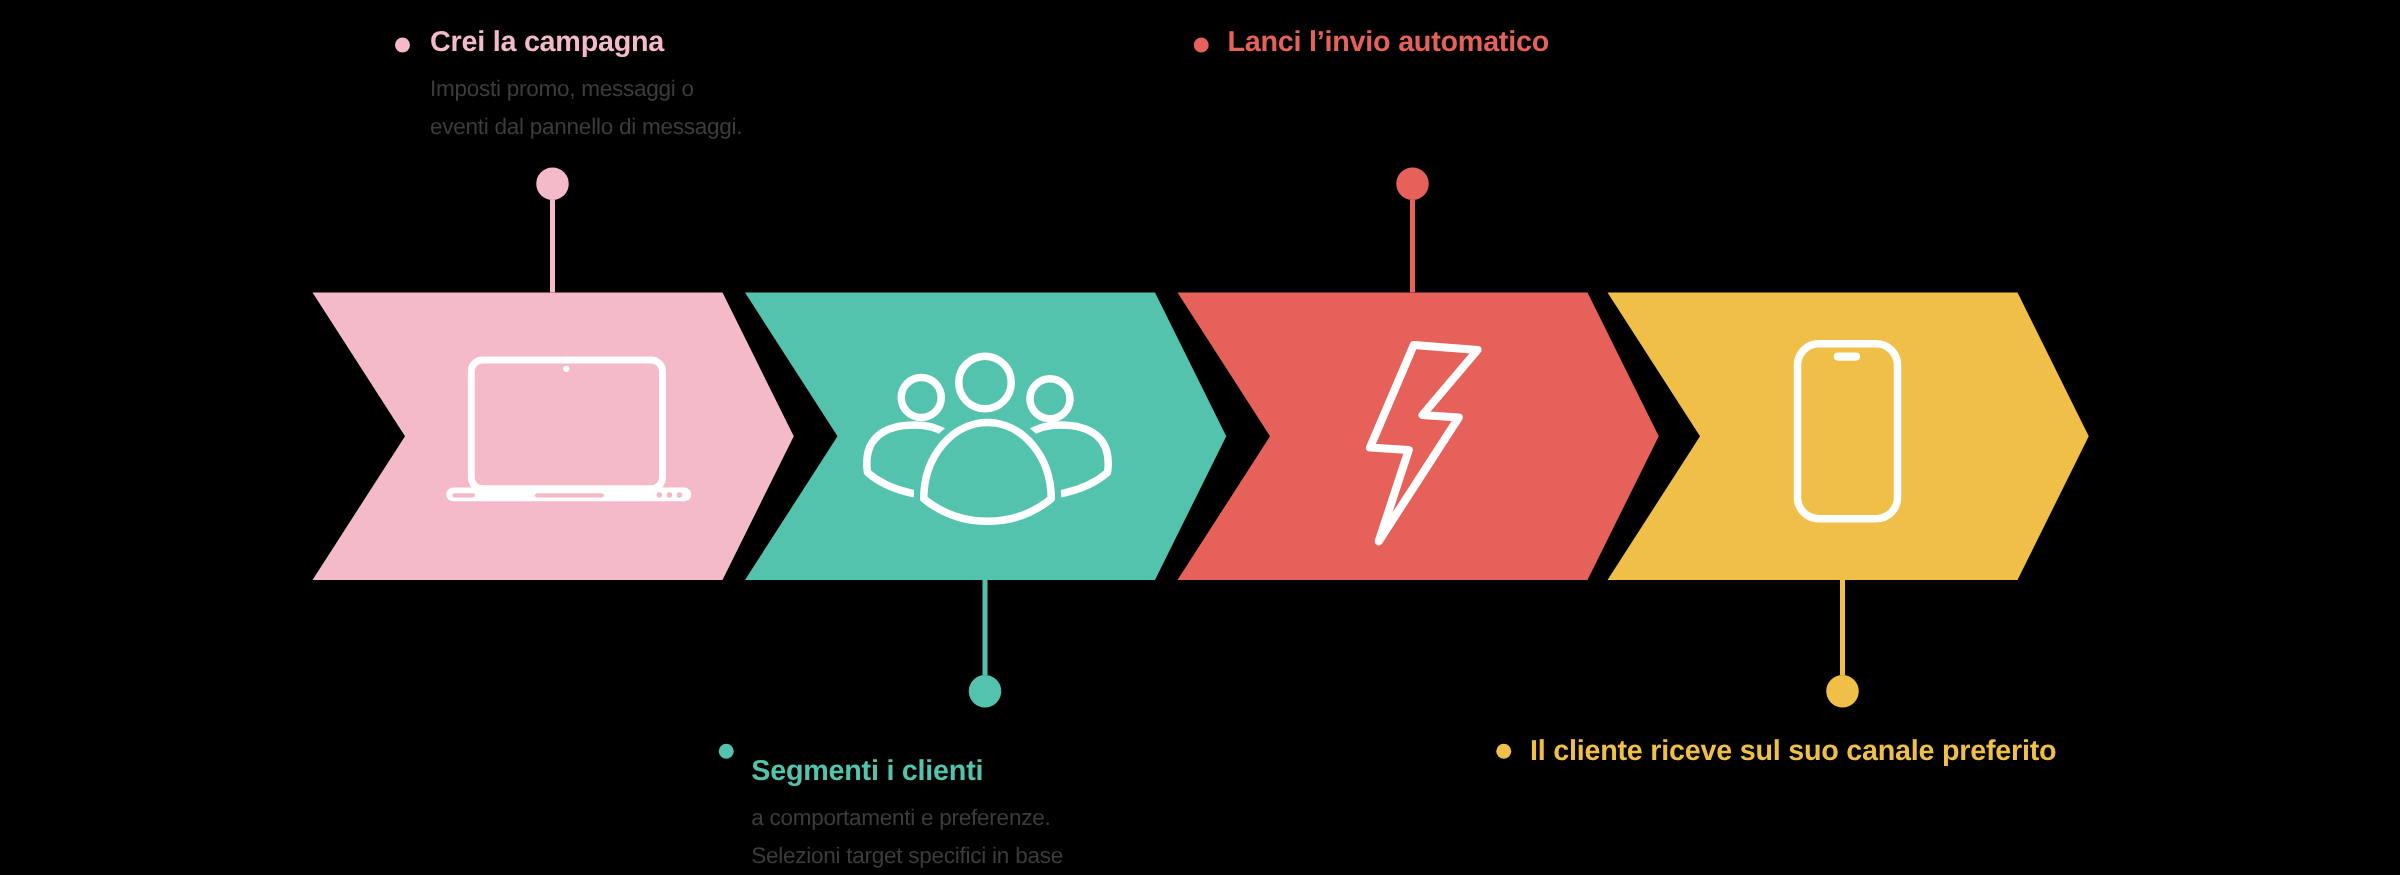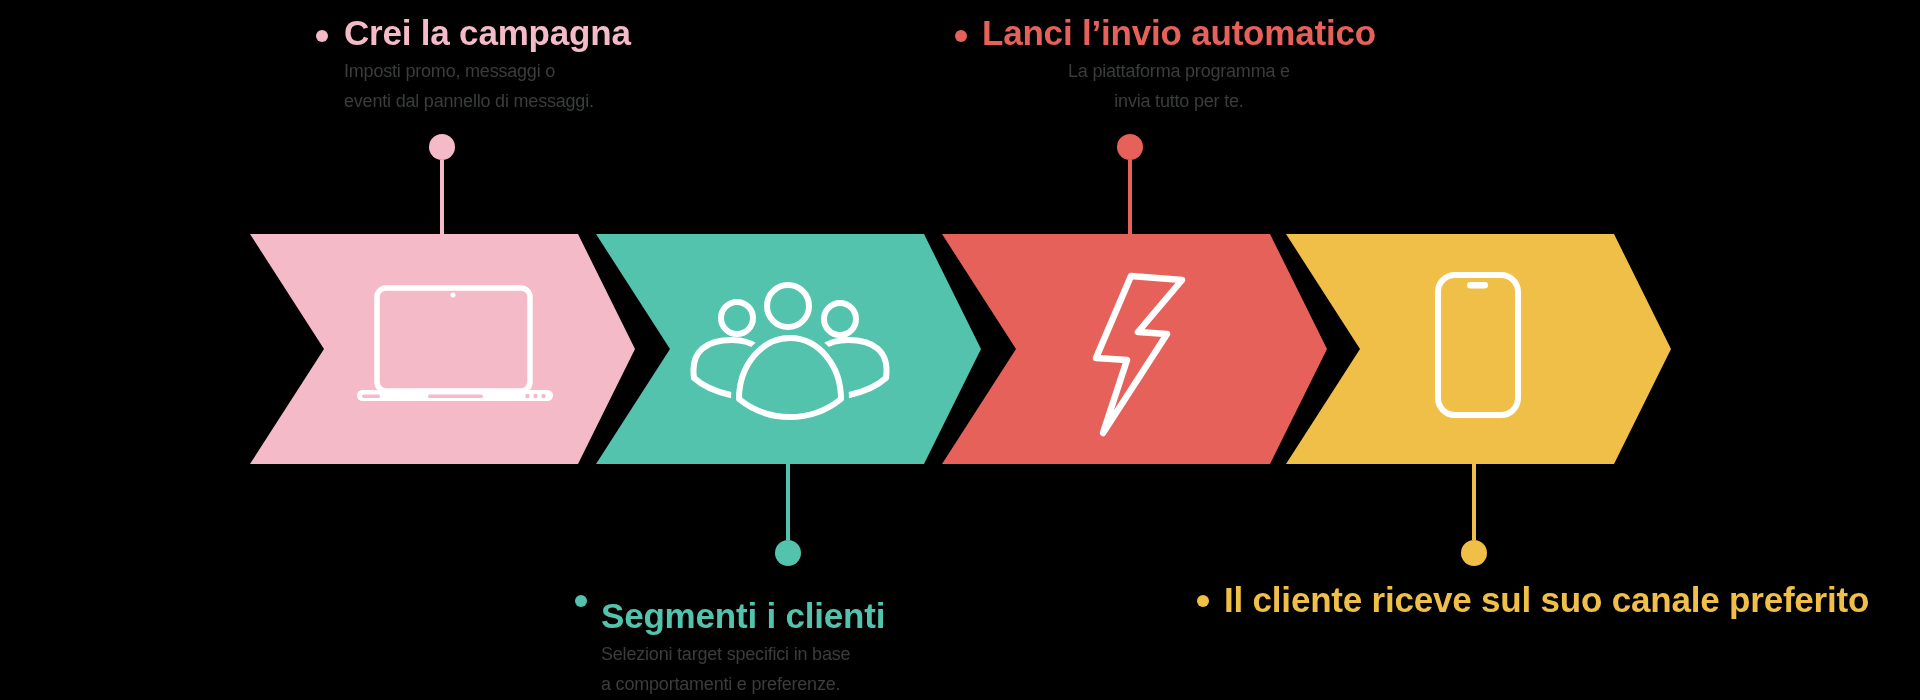--- a/index.html
+++ b/index.html
@@ -5,21 +5,21 @@
   html,body{margin:0;padding:0;background:#000;}
   .stage{
     position:relative;
     width:1920px;height:700px;
     overflow:hidden;
     font-family:"Liberation Sans","DejaVu Sans",sans-serif;
   }
   .diagram-svg{position:absolute;left:0;top:0;}
   .label{position:absolute;}
   .label .title{
-    font-size:35px;font-weight:700;line-height:34px;letter-spacing:-0.2px;
+    font-size:23px;font-weight:700;line-height:34px;letter-spacing:-0.2px;
     white-space:nowrap;
   }
   .label .desc{
     margin-top:6px;font-size:18px;font-weight:400;line-height:30px;
     letter-spacing:-0.2px;white-space:nowrap;
   }
   .label-1{left:344px;top:16px;}
   .label-2{left:601px;top:599px;}
   .label-3{left:982px;top:16px;text-align:center;}
   .label-4{left:1224px;top:583px;}
@@ -90,30 +90,26 @@
     <div class="title" style="color: rgb(244, 186, 199);">Crei la campagna</div>
     <div class="desc" style="color: rgb(59, 61, 61);">
       <div>Imposti promo, messaggi o</div>
       <div>eventi dal pannello di messaggi.</div>
     </div>
   </div>
 
   <div class="label label-2">
     <div class="title" style="color: rgb(84, 195, 173);">Segmenti i clienti</div>
     <div class="desc" style="color: rgb(59, 61, 61);">
+      <div>a comportamenti e preferenze.</div>
       <div>Selezioni target specifici in base</div>
-      <div>a comportamenti e preferenze.</div>
     </div>
   </div>
 
   <div class="label label-3">
     <div class="title" style="color: rgb(230, 97, 90);">Lanci l’invio automatico</div>
-    <div class="desc" style="color: rgb(59, 61, 61);">
-      <div>La piattaforma programma e</div>
-      <div>invia tutto per te.</div>
-    </div>
   </div>
 
   <div class="label label-4">
     <div class="title" style="color: rgb(240, 191, 71);">Il cliente riceve sul suo canale preferito</div>
   </div>
 
 </div>
 
 </body></html>

